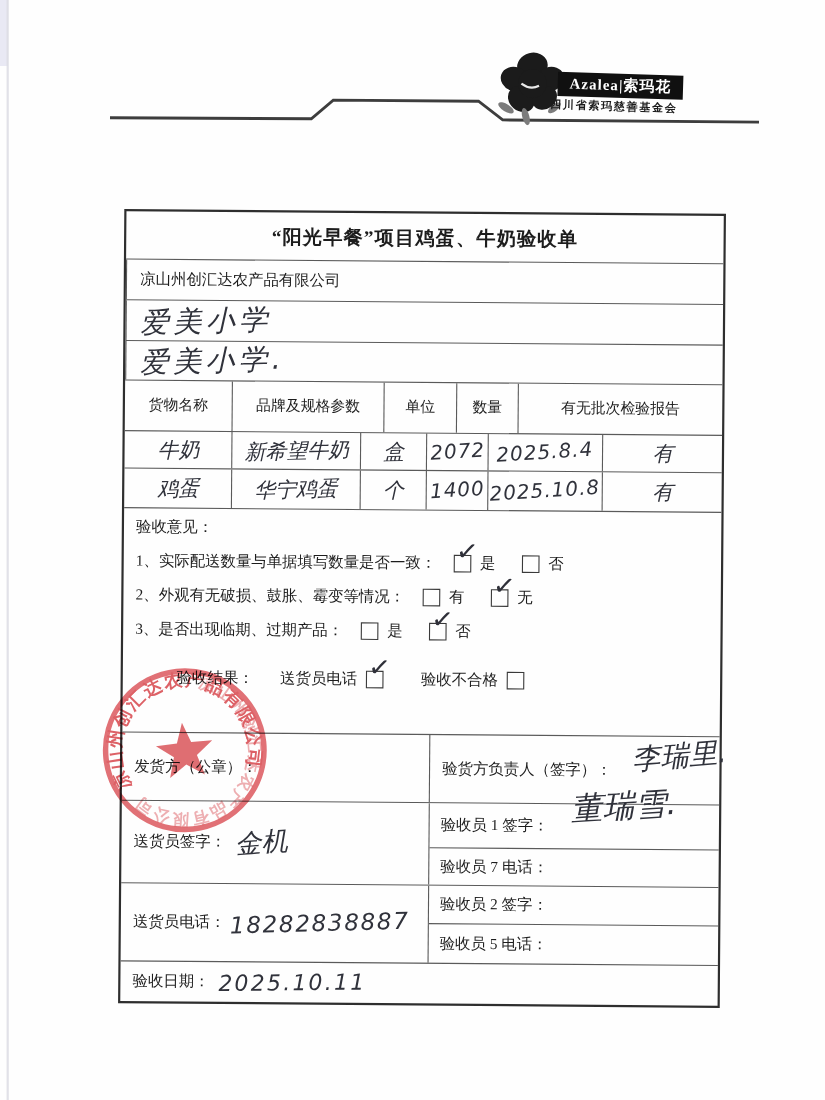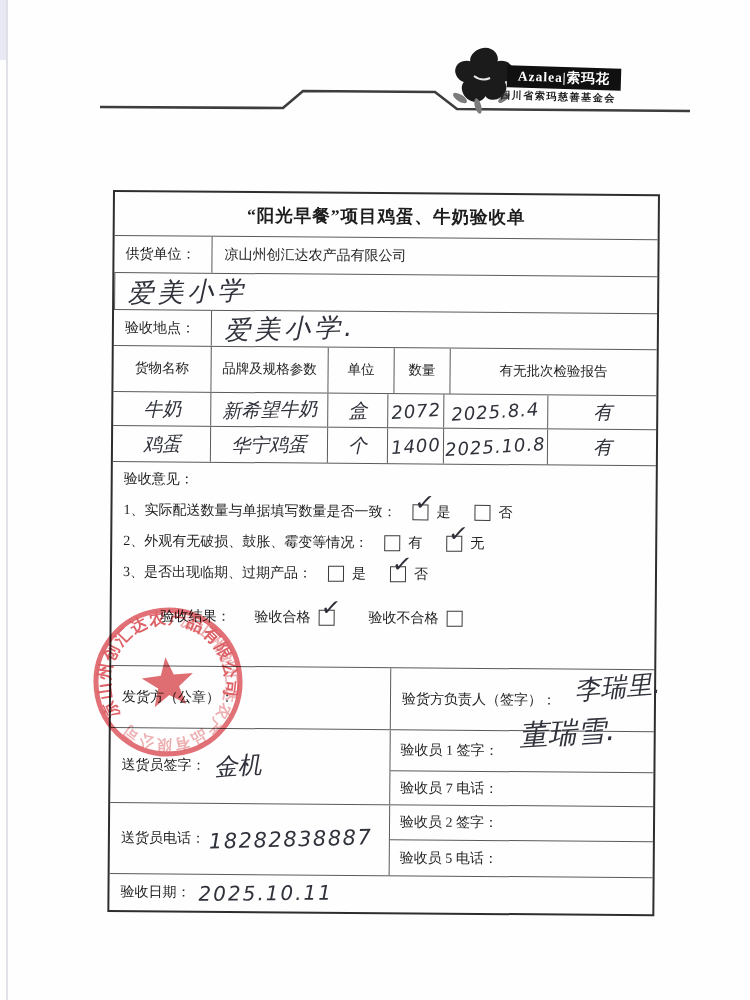--- a/index.html
+++ b/index.html
@@ -98,46 +98,40 @@
     <div class="logo-org">四川省索玛慈善基金会</div>
   </div>
 
   <div class="tbl">
 
     <div class="trow first" style="height:43px">
       <div class="cell first title-cell">“阳光早餐”项目鸡蛋、牛奶验收单</div>
     </div>
 
     <div class="trow" style="height:37px">
-      <div class="cell first lblcell" style="width:97px">
-        <span class="lbl">供货单位：</span>
-        </div>
       <div class="cell valcell" style="flex:1">
         <span class="lbl">凉山州创汇达农产品有限公司</span>
         </div>
     </div>
 
     <div class="trow" style="height:37px">
       <div class="cell valcell" style="flex:1">
         <span class="hw hw-unit">爱美小学</span>
         </div>
     </div>
 
     <div class="trow" style="height:36px">
-      <div class="cell first lblcell" style="width:97px">
-        <span class="lbl">验收地点：</span>
-        </div>
       <div class="cell valcell" style="flex:1">
         <span class="hw hw-unit">爱美小学.</span>
         </div>
     </div>
 
     <div class="trow" style="height:46px">
       <div class="cell first hdrcell" style="width:97px">货物名称</div>
-      <div class="cell hdrcell" style="width:117px">品牌及规格参数</div>
+      <div class="cell hdrcell" style="width:138px">品牌及规格参数</div>
       <div class="cell hdrcell" style="width:66px">单位</div>
       <div class="cell hdrcell" style="width:56px">数量</div>
       <div class="cell hdrcell" style="flex:1">有无批次检验报告</div>
     </div>
 
     <div class="trow" style="height:34px">
       <div class="cell first gval" style="width:97px">
           <span class="hw hw-goods">牛奶</span>
         </div>
       <div class="cell gval" style="width:117px">
@@ -221,21 +215,21 @@
               <span class="cb">
                   <span class="tick">✓</span>
                 </span>
               <span class="opt-label">否</span>
               </span>
           </div>
 
           <div class="result-line">
             <span>验收结果：</span>
             <span class="opt">
-              <span class="opt-label">验收合格</span>
+              <span class="opt-label">送货员电话</span>
               <span class="cb">
                   <span class="tick">✓</span>
                 </span>
               </span>
             <span class="opt" style="margin-left:26px">
               <span class="opt-label">验收不合格</span>
               <span class="cb"></span>
               </span>
           </div>
         </div>

